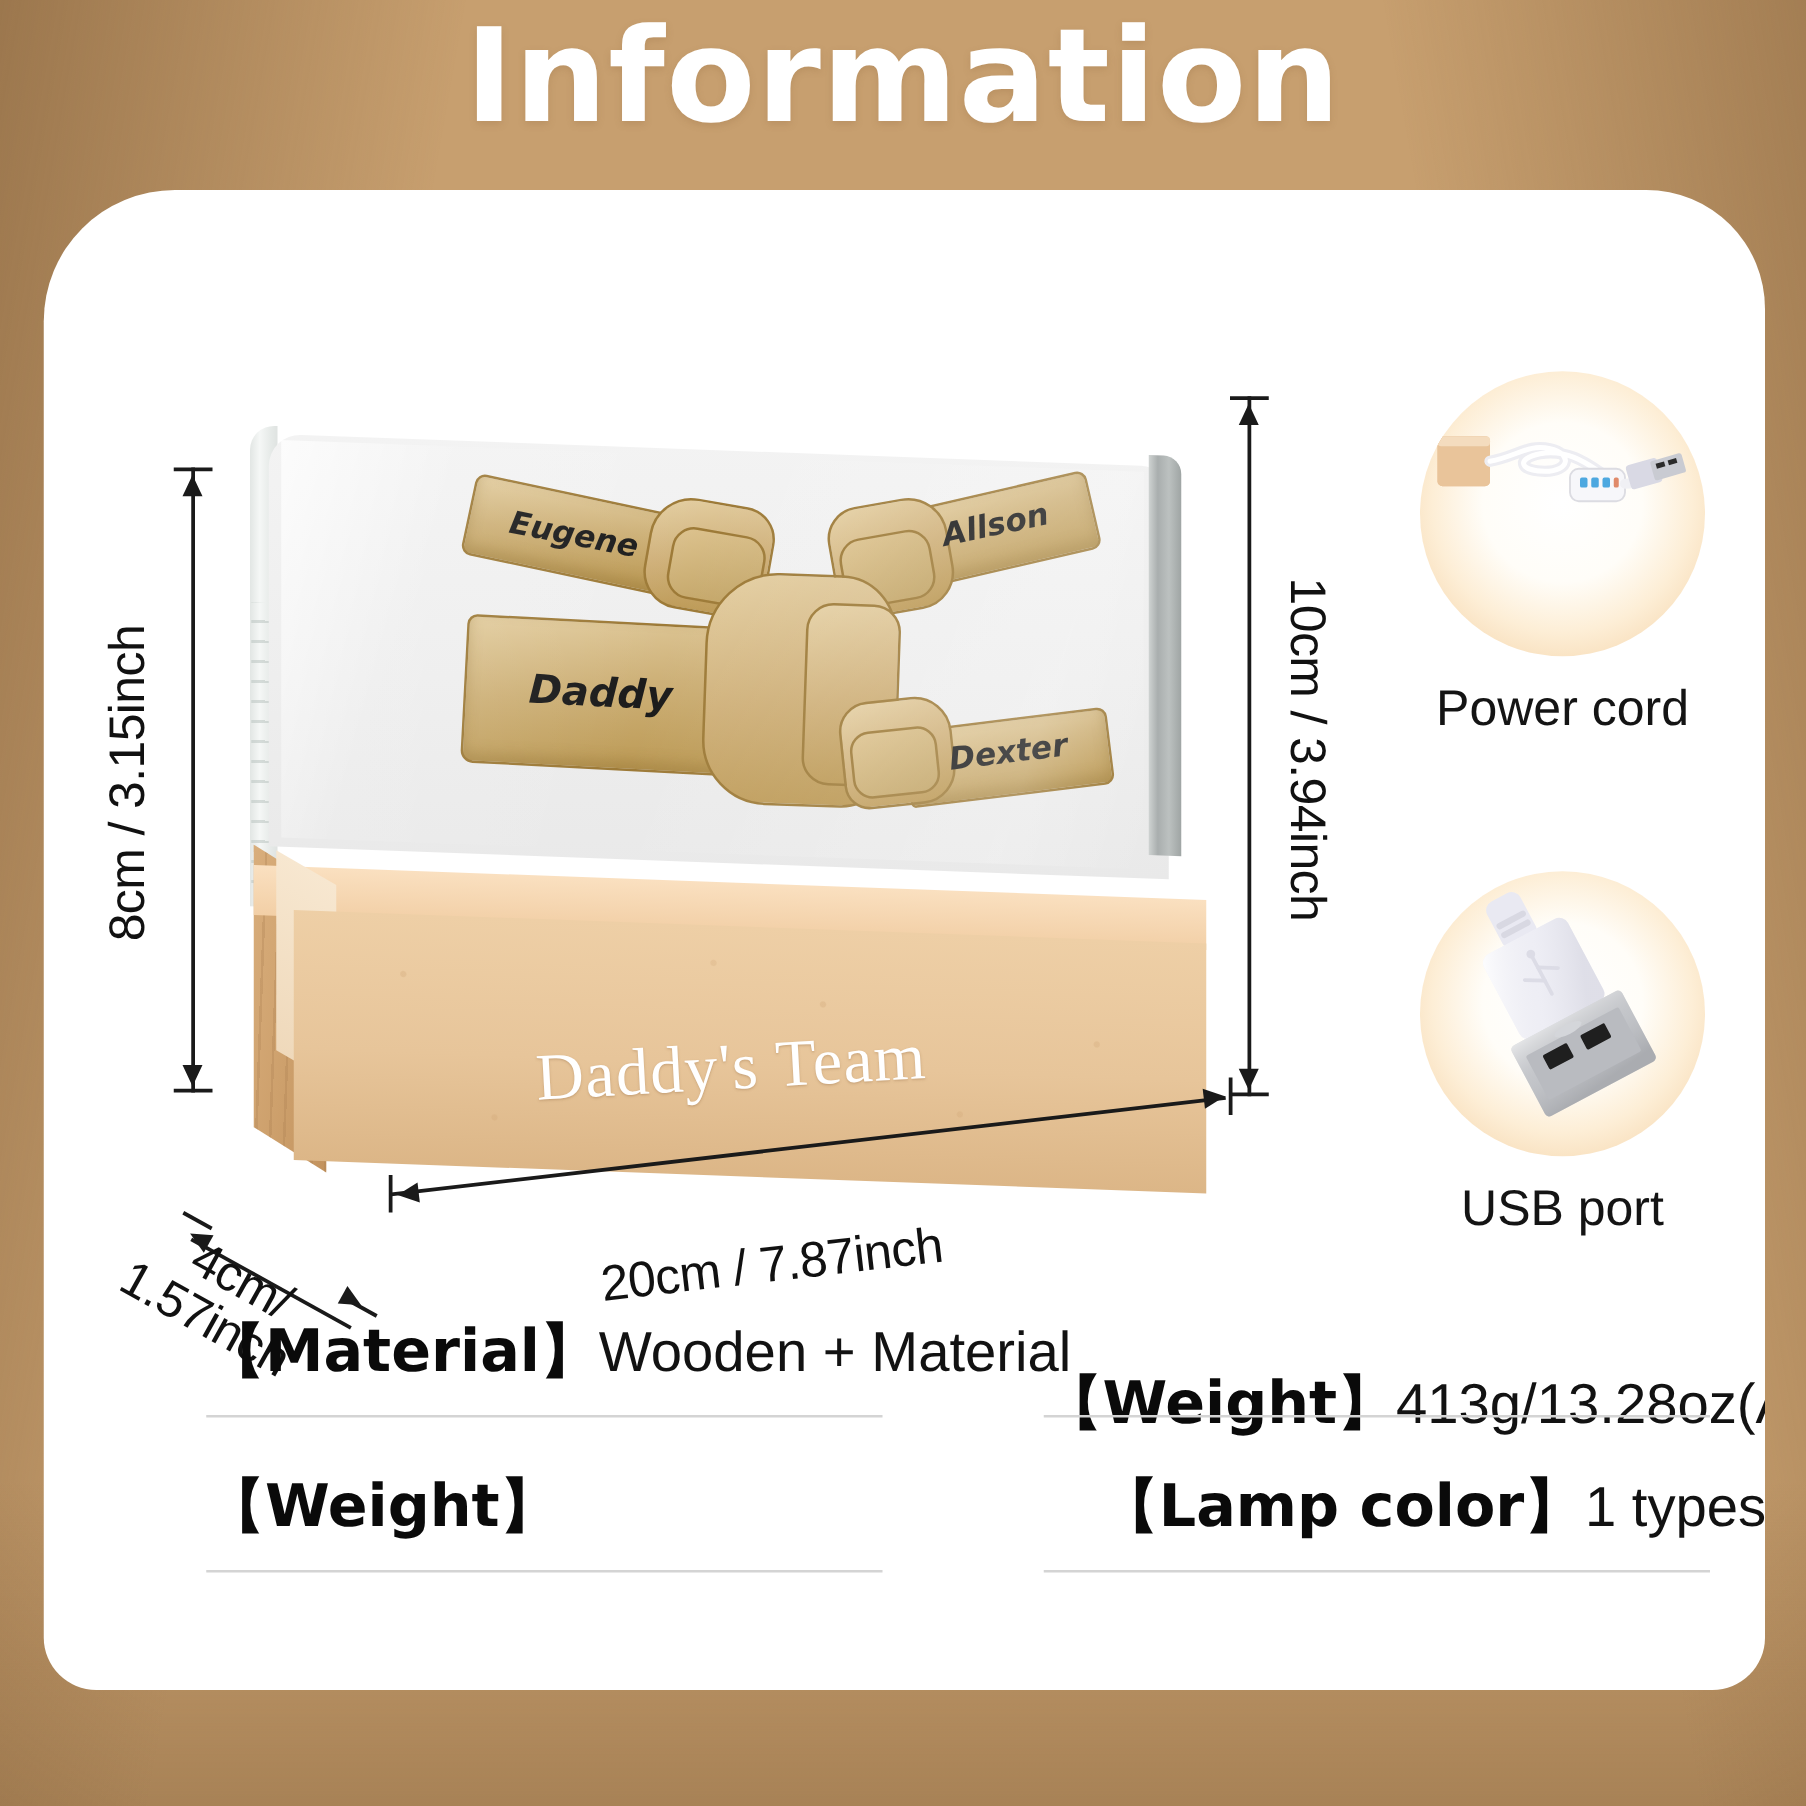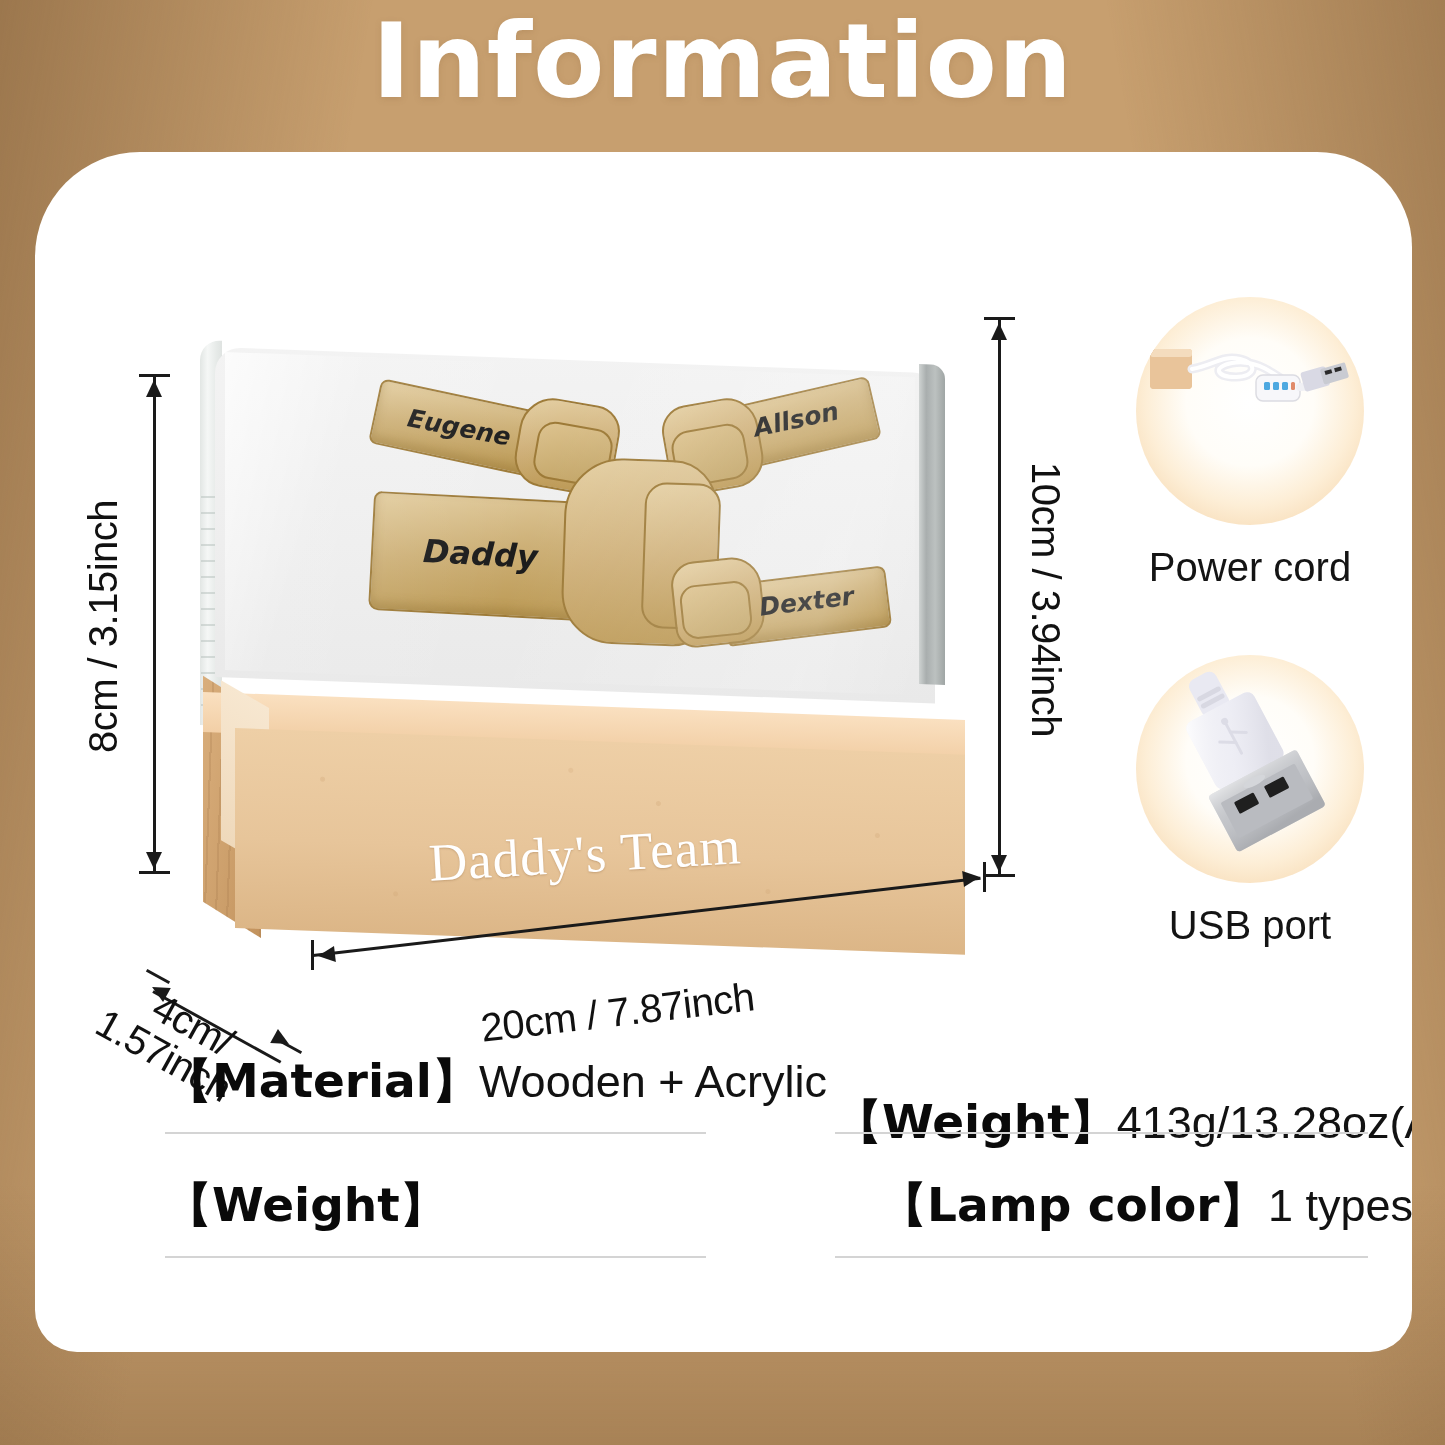--- a/index.html
+++ b/index.html
@@ -366,21 +366,21 @@
             <rect x="166" y="70" width="26" height="20" rx="3" fill="#d9d9e4"></rect>
             <rect x="186" y="72" width="26" height="16" rx="2" fill="#c9cbd2"></rect>
             <rect x="190" y="75" width="7" height="4" fill="#2b2b2b"></rect>
             <rect x="200" y="75" width="7" height="4" fill="#2b2b2b"></rect>
           </g>
         </svg>
       </div>
       <div class="acc-label" style="left:0; top:248px;">Power cord</div>
     </div>
 
-    <div class="acc-wrap" style="left:1065px; top:503px; width:300px; height:320px;">
+    <div class="acc-wrap" style="left:1065px; top:545px; width:300px; height:320px;">
       <div class="acc-circle" style="left:36px; top:0;">
         <svg width="228" height="228" viewBox="0 0 228 228">
           <g transform="rotate(-28 114 114)">
 
             <rect x="98" y="8" width="30" height="42" rx="8" fill="#e9e9f2"></rect>
             <rect x="100" y="26" width="26" height="5" rx="2.5" fill="#d8d8e2"></rect>
             <rect x="100" y="34" width="26" height="5" rx="2.5" fill="#d8d8e2"></rect>
 
             <rect x="76" y="44" width="76" height="76" rx="8" fill="#f2f2f8"></rect>
             <rect x="76" y="44" width="76" height="76" rx="8" fill="url(#ushade)"></rect>
@@ -415,21 +415,21 @@
       </div>
       <div class="acc-label" style="left:0; top:248px;">USB port</div>
     </div>
 
   </div>
 
   <div id="specs">
 
     <div class="spec-row" style="left:130px; top:18px; width:545px; justify-content:space-between;">
       <span class="spec-key">【Material】</span>
-      <span class="spec-val">Wooden + Acrylic</span>
+      <span class="spec-val">Wooden + Material</span>
     </div>
     <div class="spec-rule" style="left:130px; top:100px; width:541px;"></div>
 
     <div class="spec-row" style="left:800px; top:18px; width:533px; justify-content:space-between;margin-top:41px;">
       <span class="spec-key">【Weight】</span>
       <span class="spec-val">413g/13.28oz(About)</span>
     </div>
     <div class="spec-rule" style="left:800px; top:100px; width:533px;"></div>
 
     <div class="spec-row" style="left:130px; top:142px; width:545px; justify-content:space-between;">

